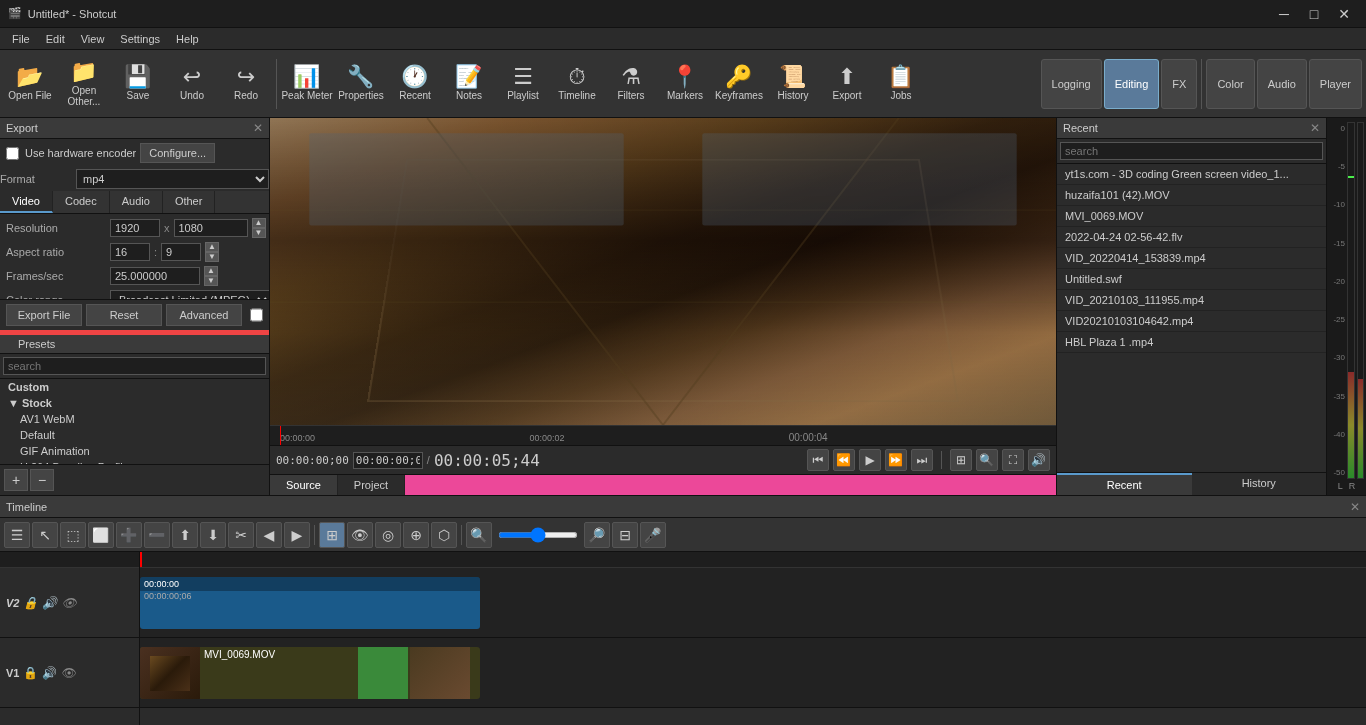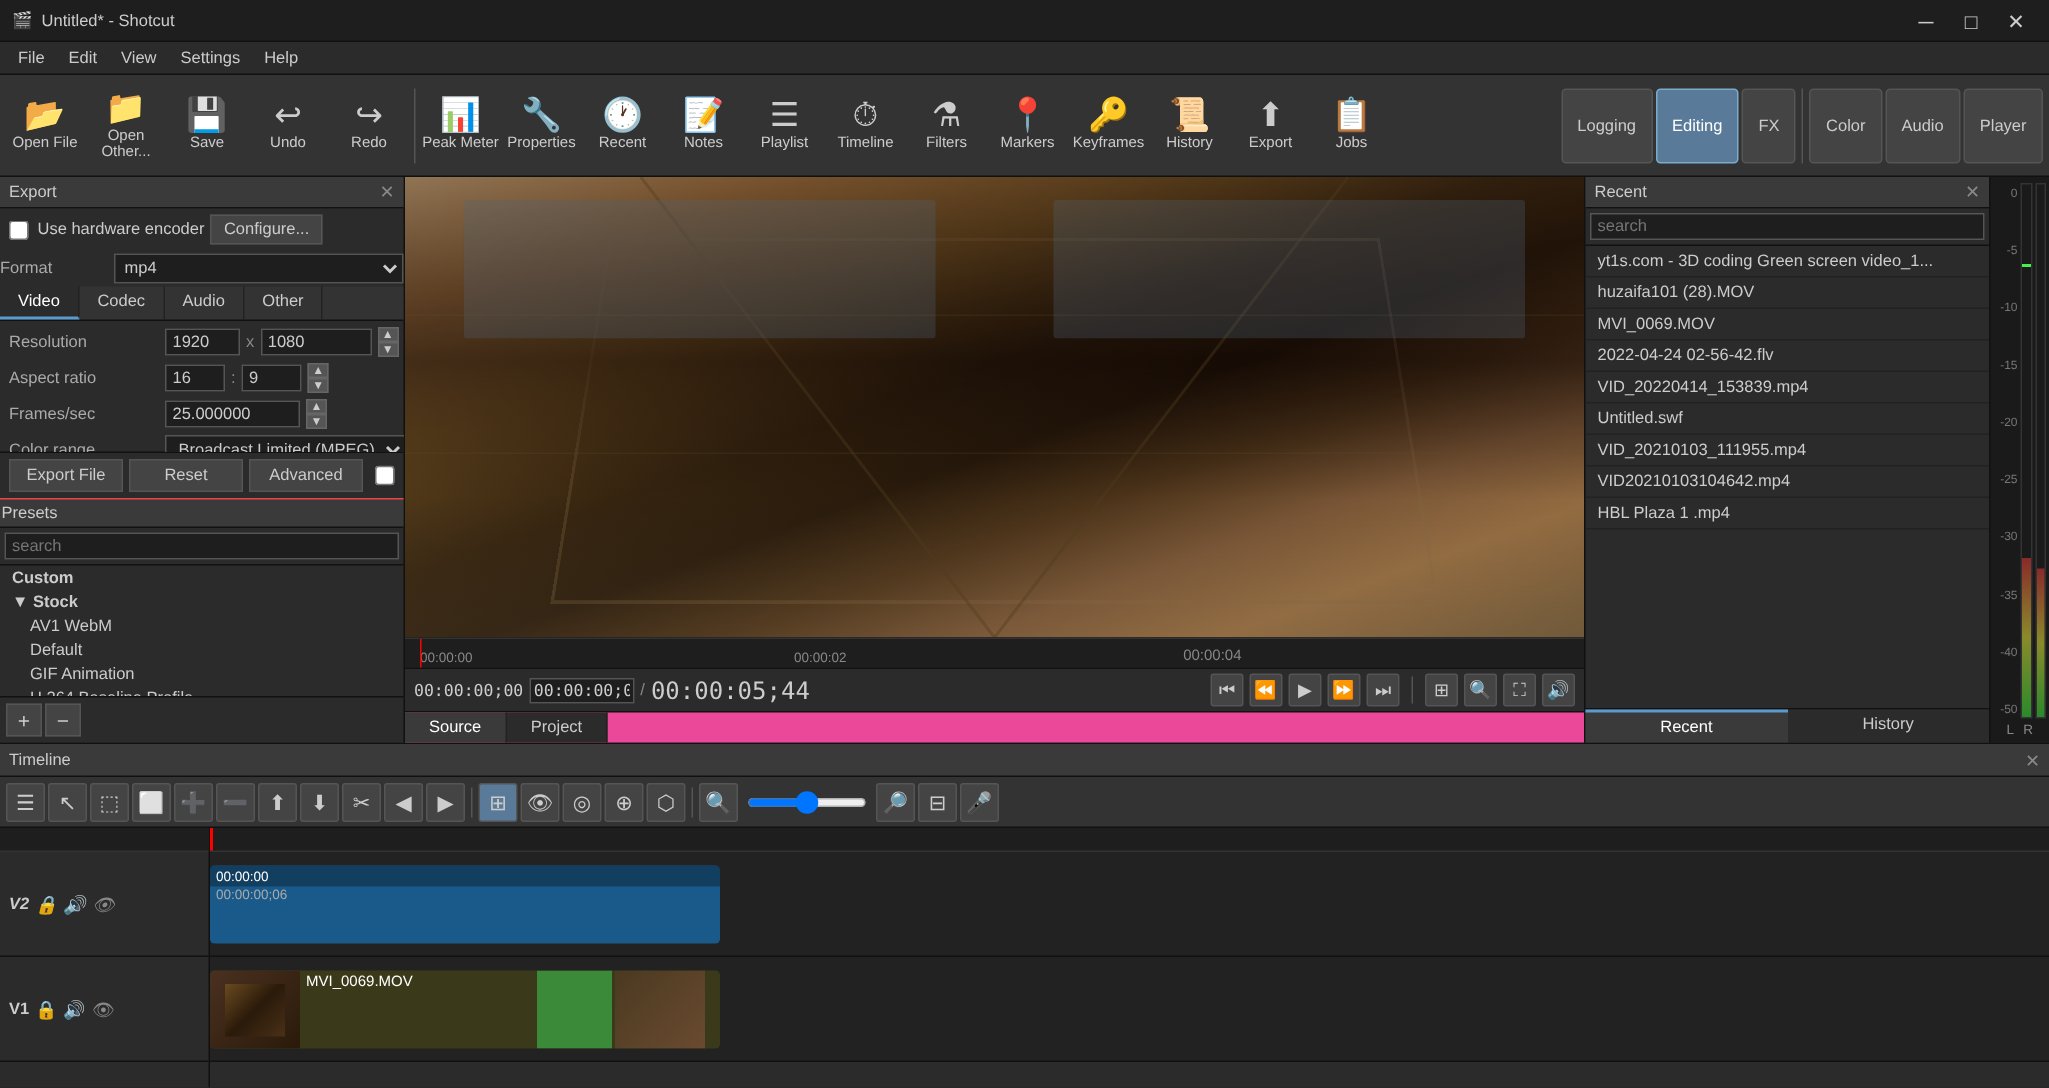--- a/index.html
+++ b/index.html
@@ -252,21 +252,21 @@
       </div>
     </div>
 
     <div id="export-btns">
       <button class="export-action-btn">Export File</button>
       <button class="export-action-btn">Reset</button>
       <button class="export-action-btn">Advanced</button>
       <input type="checkbox" style="margin-left: 4px;">
     </div>
 
-    <div style="background:#3a3a3a; padding:3px 1px; display:flex; justify-content:space-between; align-items:flex-end; border-top:1px solid #ef4444; border-bottom:1px solid #111;">
+    <div style="background:#3a3a3a; padding:3px 18px; display:flex; justify-content:space-between; align-items:flex-end; border-top:5px solid #ef4444; border-bottom:1px solid #111;">
       <span>Presets</span>
     </div>
     <div style="padding:3px; border-bottom:1px solid #111;">
       <input type="text" style="width: 100%; background: rgb(30, 30, 30); border: 1px solid rgb(85, 85, 85); color: rgb(204, 204, 204); padding: 2px 4px; font-size: 11px;" placeholder="search">
     </div>
     <div style="flex:1; overflow-y:auto; font-size:11px;">
       <div class="tree-item tree-group">Custom</div>
       <div class="tree-item tree-group">▼ Stock</div>
       <div class="tree-item tree-child">AV1 WebM</div>
       <div class="tree-item tree-child">Default</div>
@@ -340,21 +340,21 @@
     <div style="flex:1; background:#2b2b2b; border-left:1px solid #111; display:flex; flex-direction:column;">
       <div style="background:#3a3a3a; padding:3px 6px; font-size:11px; display:flex; justify-content:space-between; align-items:center; border-bottom:1px solid #111;">
         <span>Recent</span>
         <span class="panel-close">✕</span>
       </div>
       <div style="padding:3px; border-bottom:1px solid #111;">
         <input type="text" style="width: 100%; background: rgb(30, 30, 30); border: 1px solid rgb(85, 85, 85); color: rgb(204, 204, 204); padding: 2px 4px; font-size: 11px;" placeholder="search">
       </div>
       <div style="flex:1; overflow-y:auto;">
         <div class="recent-item">yt1s.com - 3D coding Green screen video_1...</div>
-        <div class="recent-item">huzaifa101 (28).MOV</div>
+        <div class="recent-item">huzaifa101 (42).MOV</div>
         <div class="recent-item">MVI_0069.MOV</div>
         <div class="recent-item">2022-04-24 02-56-42.flv</div>
         <div class="recent-item">VID_20220414_153839.mp4</div>
         <div class="recent-item">Untitled.swf</div>
         <div class="recent-item">VID_20210103_111955.mp4</div>
         <div class="recent-item">VID20210103104642.mp4</div>
         <div class="recent-item">HBL Plaza 1 .mp4</div>
       </div>
       <div style="display:flex; border-top:1px solid #111;">
         <span style="flex:1; padding:4px; text-align:center; cursor:pointer; font-size:11px; background:#3a3a3a; color:#fff; border-top:2px solid #5a9acc;">Recent</span>

